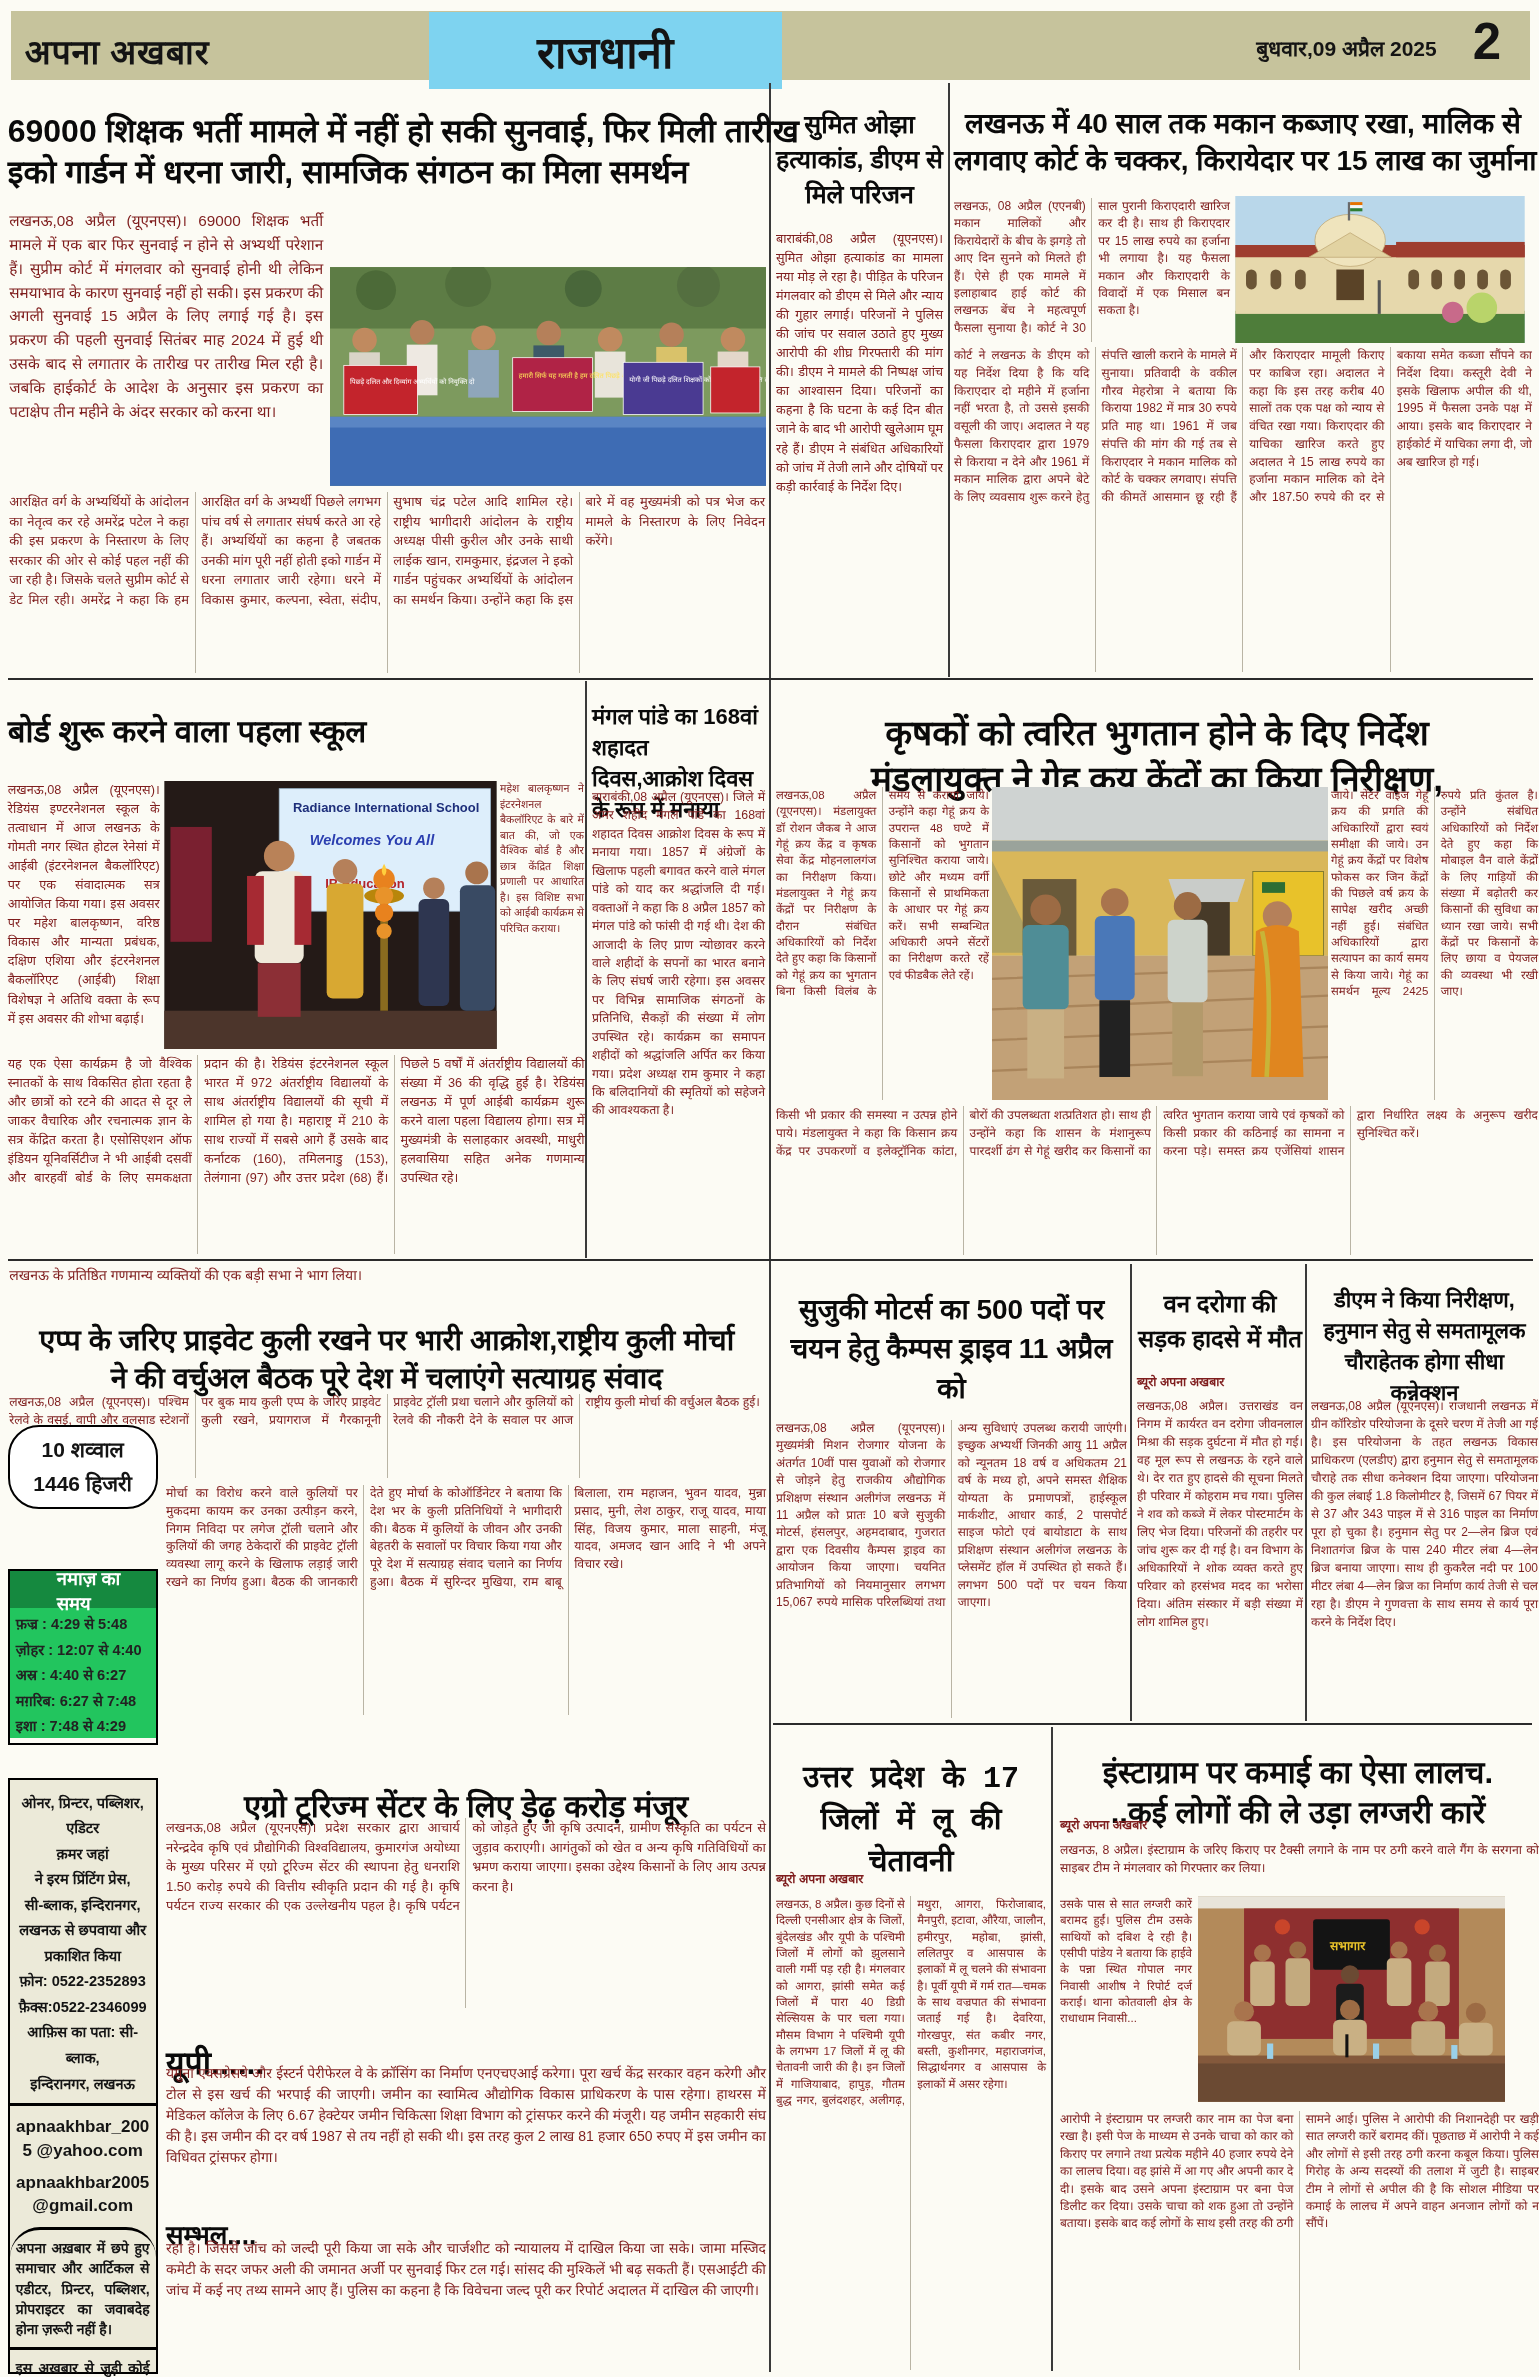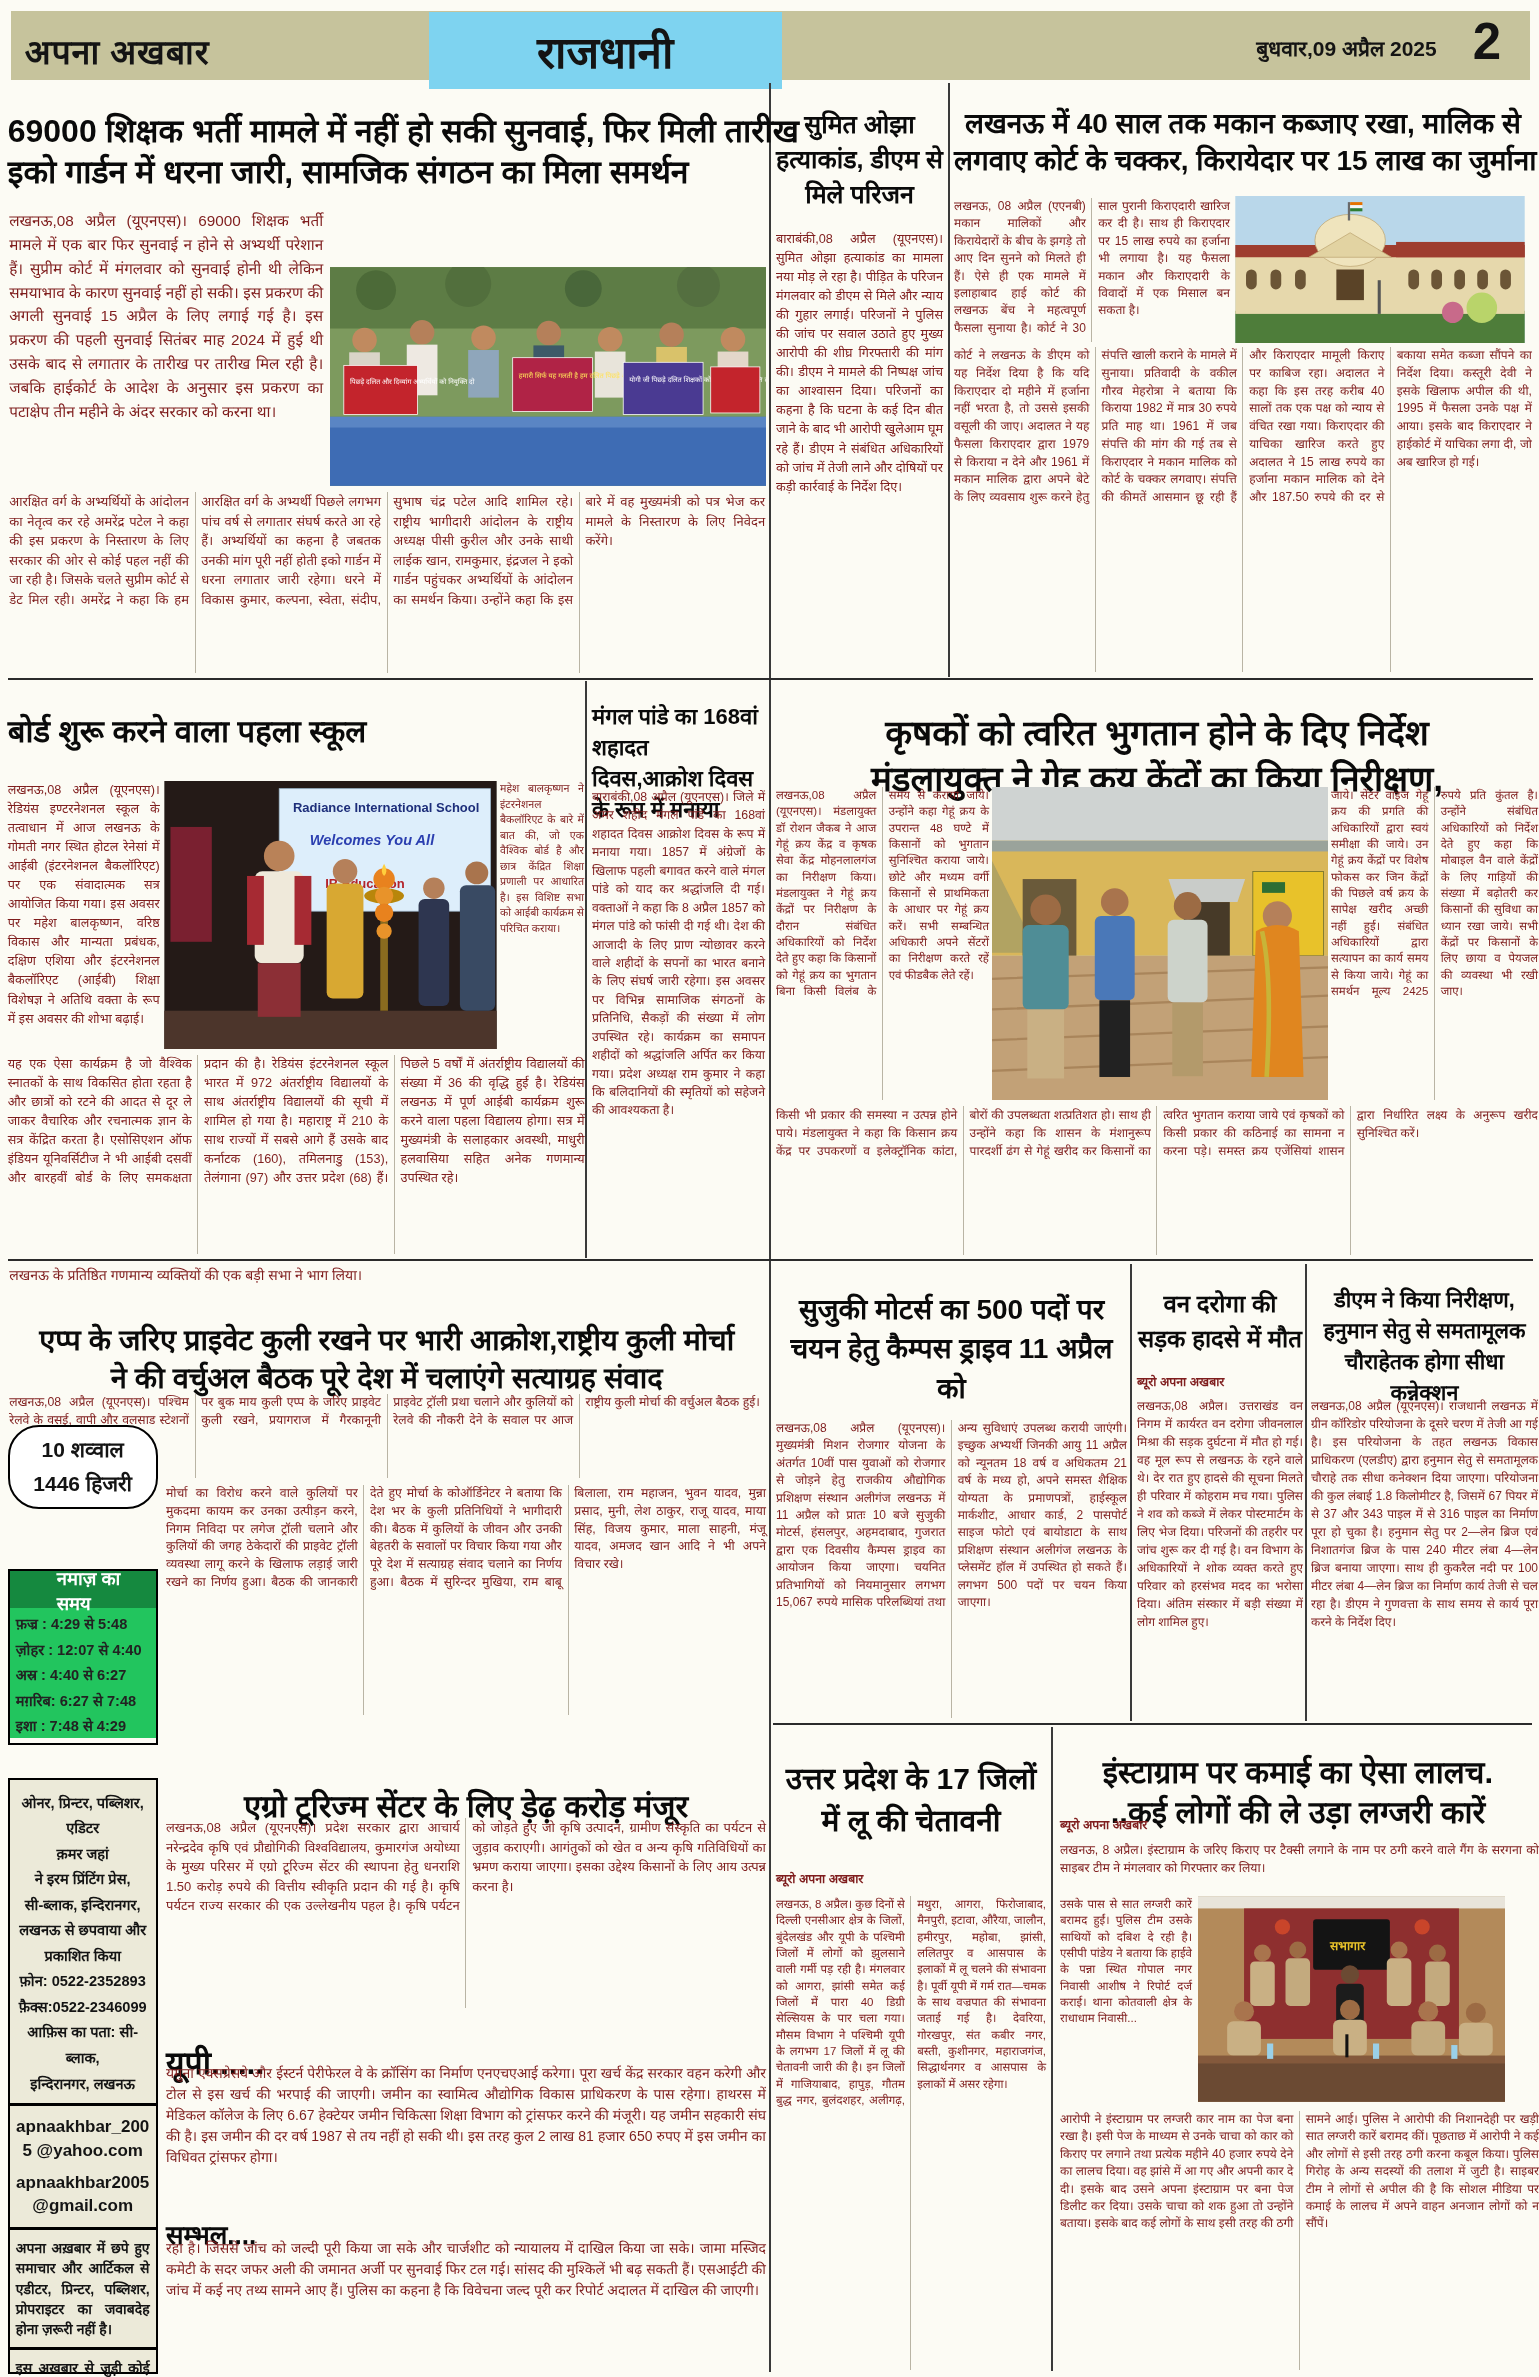--- a/index.html
+++ b/index.html
@@ -286,35 +286,35 @@
       <div class="pub-line">प्रकाशित किया</div>
       <div class="pub-line">फ़ोन: 0522-2352893</div>
       <div class="pub-line">फ़ैक्स:0522-2346099</div>
       <div class="pub-line">आफ़िस का पता: सी-ब्लाक,</div>
       <div class="pub-line">इन्दिरानगर, लखनऊ</div>
     </div>
     <div style="border-top:3.8px solid #000;padding:9.2px 3.1px;">
       <div class="email">apnaakhbar_2005 @yahoo.com</div>
       <div class="email" style="margin-top:7.7px;">apnaakhbar2005 @gmail.com</div>
     </div>
-    <div class="disc" style="border-top:3.8px solid #000;">अपना अख़बार में छपे हुए समाचार और आर्टिकल से एडीटर, प्रिन्टर, पब्लिशर, प्रोपराइटर का जवाबदेह होना ज़रूरी नहीं है।</div>
+    <div class="disc" style="border-top:3.8px solid #000;border-radius:30px;">अपना अख़बार में छपे हुए समाचार और आर्टिकल से एडीटर, प्रिन्टर, पब्लिशर, प्रोपराइटर का जवाबदेह होना ज़रूरी नहीं है।</div>
     <div class="disc" style="border-top:3.8px solid #000;">इस अख़बार से जुड़ी कोई भी क़ानूनी कार्रवाई या मुक़दमा सिर्फ़ लखनऊ की मजाज अदालत या फ़ोरम में ही किया जा सकता है।</div>
   </aside>
 
   <section>
     <h2 class="abs hl" style="left:166px;top:1761px;width:600px;font-size:31px;text-align:center;">एग्रो टूरिज्म सेंटर के लिए ड़ेढ़ करोड़ मंजूर</h2>
     <div class="abs bodytxt cols2" style="left:166px;top:1818px;width:600px;height:190px;font-size:13px;">लखनऊ,08 अप्रैल (यूएनएस)। प्रदेश सरकार द्वारा आचार्य नरेन्द्रदेव कृषि एवं प्रौद्योगिकी विश्वविद्यालय, कुमारगंज अयोध्या के मुख्य परिसर में एग्रो टूरिज्म सेंटर की स्थापना हेतु धनराशि 1.50 करोड़ रुपये की वित्तीय स्वीकृति प्रदान की गई है। कृषि पर्यटन राज्य सरकार की एक उल्लेखनीय पहल है। कृषि पर्यटन को जोड़ते हुए जो कृषि उत्पादन, ग्रामीण संस्कृति का पर्यटन से जुड़ाव कराएगी। आगंतुकों को खेत व अन्य कृषि गतिविधियों का भ्रमण कराया जाएगा। इसका उद्देश्य किसानों के लिए आय उत्पन्न करना है।</div>
     <h3 class="abs hl" style="left:166px;top:2011px;font-size:32px;">यूपी......</h3>
     <div class="abs bodytxt" style="left:166px;top:2063px;width:600px;height:129px;font-size:14px;">यमुना एक्सप्रेसवे और ईस्टर्न पेरीफेरल वे के क्रॉसिंग का निर्माण एनएचएआई करेगा। पूरा खर्च केंद्र सरकार वहन करेगी और टोल से इस खर्च की भरपाई की जाएगी। जमीन का स्वामित्व औद्योगिक विकास प्राधिकरण के पास रहेगा। हाथरस में मेडिकल कॉलेज के लिए 6.67 हेक्टेयर जमीन चिकित्सा शिक्षा विभाग को ट्रांसफर करने की मंजूरी। यह जमीन सहकारी संघ की है। इस जमीन की दर वर्ष 1987 से तय नहीं हो सकी थी। इस तरह कुल 2 लाख 81 हजार 650 रुपए में इस जमीन का विधिवत ट्रांसफर होगा।</div>
     <h3 class="abs hl" style="left:166px;top:2193px;font-size:26px;">सम्भल....</h3>
     <div class="abs bodytxt" style="left:166px;top:2238px;width:600px;height:132px;font-size:14px;">रहा है। जिससे जांच को जल्दी पूरी किया जा सके और चार्जशीट को न्यायालय में दाखिल किया जा सके। जामा मस्जिद कमेटी के सदर जफर अली की जमानत अर्जी पर सुनवाई फिर टल गई। सांसद की मुश्किलें भी बढ़ सकती हैं। एसआईटी की जांच में कई नए तथ्य सामने आए हैं। पुलिस का कहना है कि विवेचना जल्द पूरी कर रिपोर्ट अदालत में दाखिल की जाएगी।</div>
   </section>
 
   <section>
-    <h2 class="abs hl" style="left:776px;top:1733px;width:270px;font-size:30px;text-align:center;line-height:1.4;">उत्तर प्रदेश के 17 जिलों में लू की चेतावनी</h2>
+    <h2 class="abs hl" style="left:776px;top:1733px;width:270px;font-size:30px;text-align:center;line-height:1.4;font-family:Liberation Mono, monospace;">उत्तर प्रदेश के 17 जिलों में लू की चेतावनी</h2>
     <div class="abs bodytxt" style="left:776px;top:1870px;width:270px;height:23px;font-size:12.3px;font-weight:700;">ब्यूरो अपना अखबार</div>
     <div class="abs bodytxt cols2" style="left:776px;top:1896px;width:270px;height:474px;font-size:11.5px;line-height:1.42;">लखनऊ, 8 अप्रैल। कुछ दिनों से दिल्ली एनसीआर क्षेत्र के जिलों, बुंदेलखंड और यूपी के पश्चिमी जिलों में लोगों को झुलसाने वाली गर्मी पड़ रही है। मंगलवार को आगरा, झांसी समेत कई जिलों में पारा 40 डिग्री सेल्सियस के पार चला गया। मौसम विभाग ने पश्चिमी यूपी के लगभग 17 जिलों में लू की चेतावनी जारी की है। इन जिलों में गाजियाबाद, हापुड़, गौतम बुद्ध नगर, बुलंदशहर, अलीगढ़, मथुरा, आगरा, फिरोजाबाद, मैनपुरी, इटावा, औरैया, जालौन, हमीरपुर, महोबा, झांसी, ललितपुर व आसपास के इलाकों में लू चलने की संभावना है। पूर्वी यूपी में गर्म रात—चमक के साथ वज्रपात की संभावना जताई गई है। देवरिया, गोरखपुर, संत कबीर नगर, बस्ती, कुशीनगर, महाराजगंज, सिद्धार्थनगर व आसपास के इलाकों में असर रहेगा।</div>
   </section>
 
   <section>
     <h2 class="abs hl" style="left:1057px;top:1727px;width:482px;font-size:31px;text-align:center;">
       <div>इंस्टाग्राम पर कमाई का ऐसा लालच.</div>
       <div>..कई लोगों की ले उड़ा लग्जरी कारें</div>
     </h2>
     <div class="abs bodytxt" style="left:1060px;top:1816px;width:230px;height:21.5px;font-size:12.3px;font-weight:700;">ब्यूरो अपना अखबार</div>

